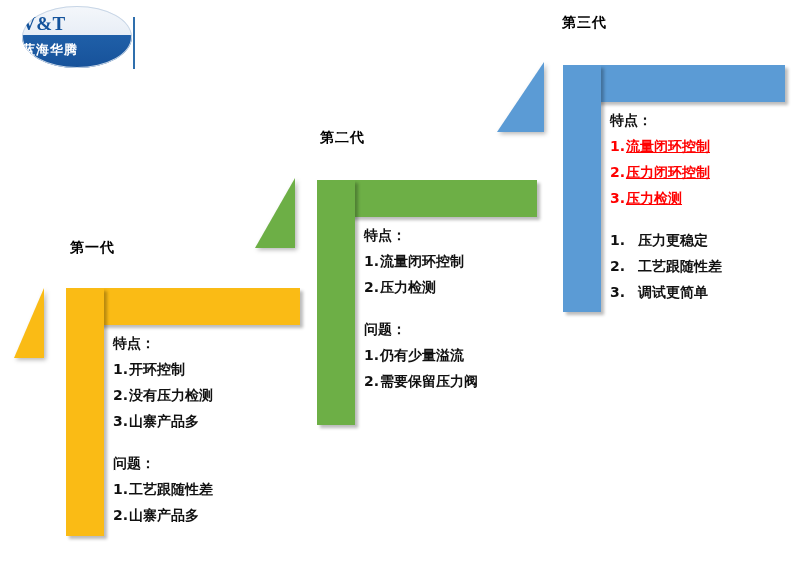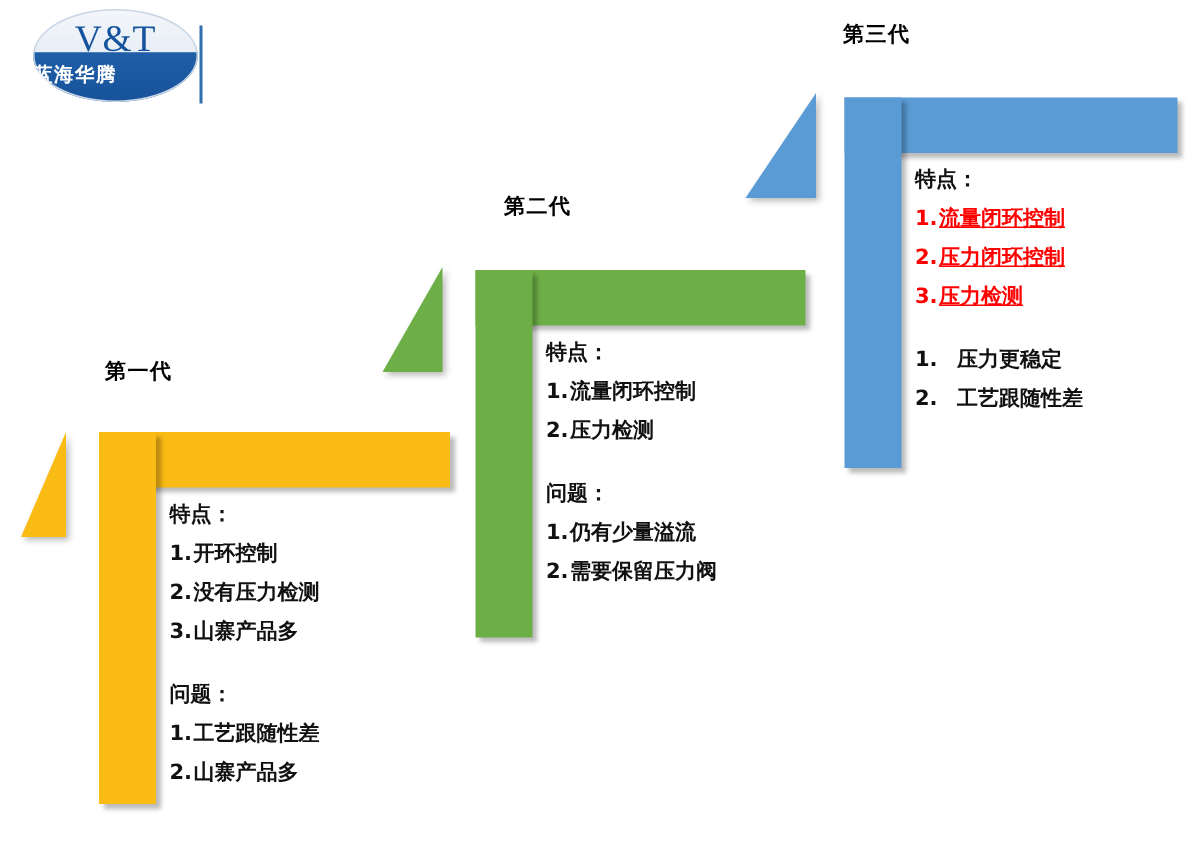--- a/index.html
+++ b/index.html
@@ -35,24 +35,24 @@
     border-radius: 50%;
     background: linear-gradient(180deg, #f4f7fb 0%, #e8eef6 46%, #1f5fa8 47%, #17529a 100%);
     box-shadow: 0 0 0 1px #c8d6e6 inset;
     overflow: hidden;
   }
   .logo-top-text {
     position: absolute;
     left: 0;
     top: 7px;
     width: 110px;
-    text-align: center;
+    text-align: left;
     font-family: "Liberation Serif", "DejaVu Serif", serif;
-    font-size: 25px;
-    font-weight: normal;
+    font-size: 19px;
+    font-weight: bold;
     color: #15549c;
     letter-spacing: 0.5px;
   }
   .logo-bottom-text {
     position: absolute;
     left: 0;
     top: 35px;
     width: 110px;
     text-align: left;
     font-family: "DejaVu Sans", "Liberation Sans", sans-serif;
@@ -74,21 +74,21 @@
   .gen-title {
     position: absolute;
     font-family: Liberation Serif, serif;
     font-size: 14px;
     font-weight: bold;
     color: #000000;
     white-space: nowrap;
     letter-spacing: 1px;
   }
   .gen1-title { left: 70px;  top: 239px; }
-  .gen2-title { left: 320px; top: 129px; margin-left: 16px; }
+  .gen2-title { left: 320px; top: 129px; }
   .gen3-title { left: 562px; top: 14px;  }
 
   
   .tri {
     position: absolute;
     width: 0;
     height: 0;
     filter: drop-shadow(2px 2px 2px rgba(0,0,0,0.28));
   }
 
@@ -227,15 +227,18 @@
     <span class="li red">
       <span class="num">3.</span><span class="txt">压力检测</span>
     </span>
     <span class="gap"></span>
     <span class="li wide">
       <span class="num">1.</span><span class="txt">压力更稳定</span>
     </span>
     <span class="li wide">
       <span class="num">2.</span><span class="txt">工艺跟随性差</span>
     </span>
+    <span class="li wide">
+      <span class="num">3.</span><span class="txt">调试更简单</span>
+    </span>
   </div>
 
 </div>
 
 </body></html>

